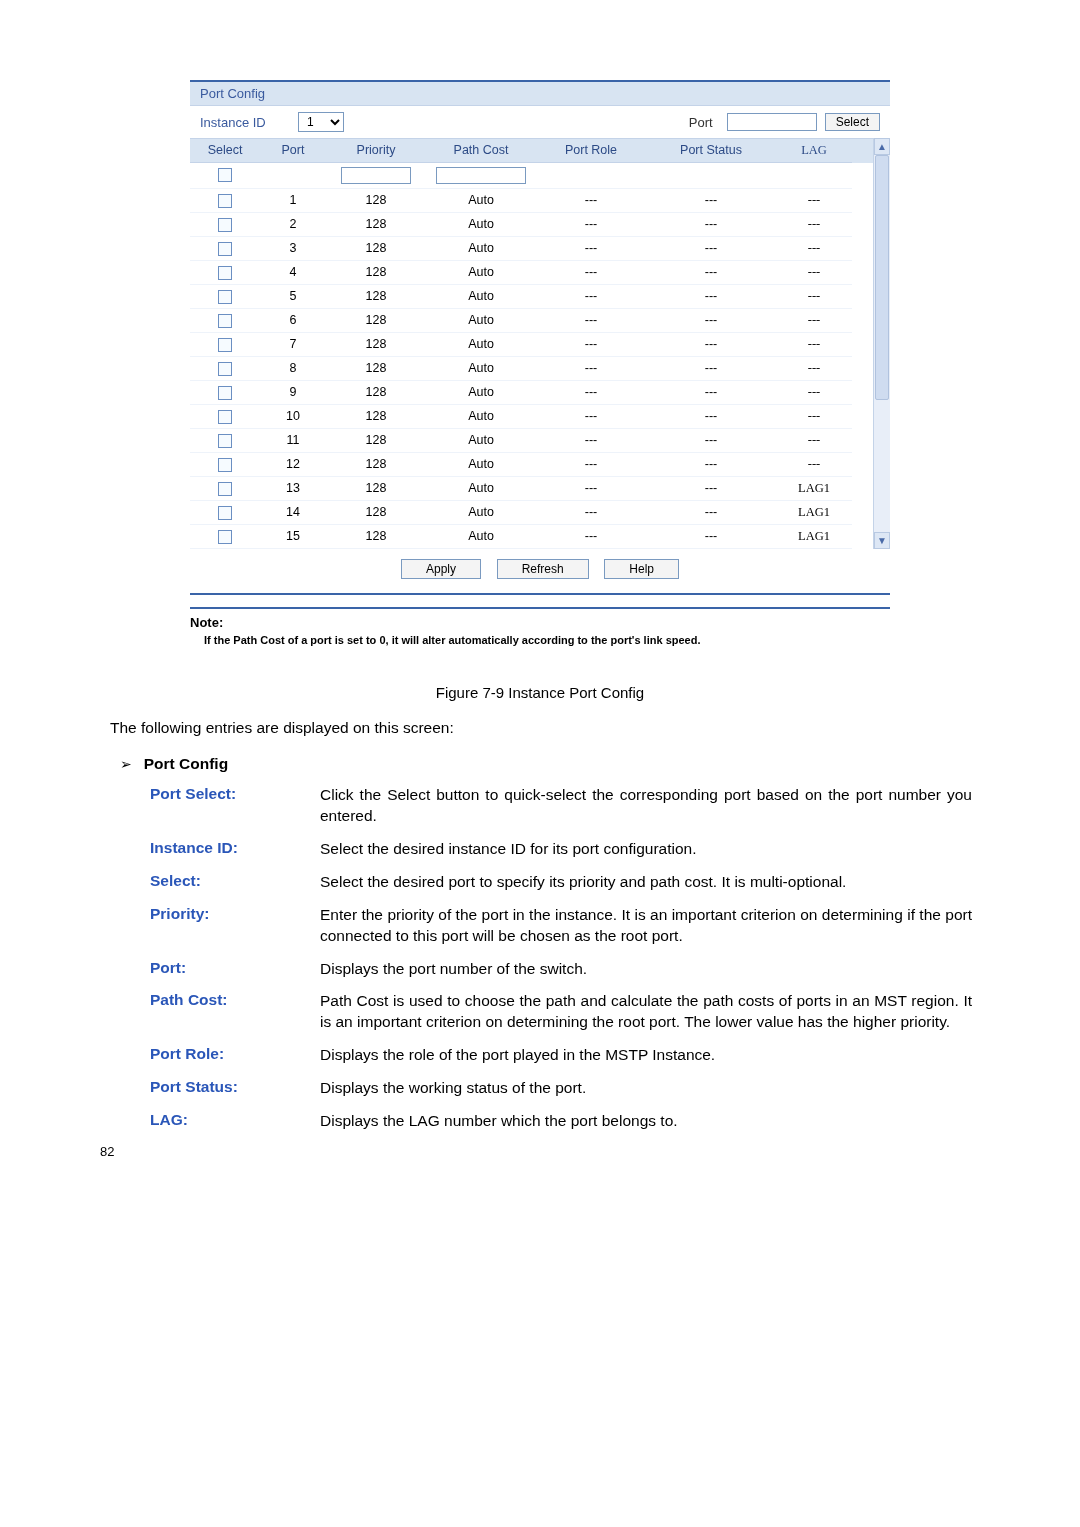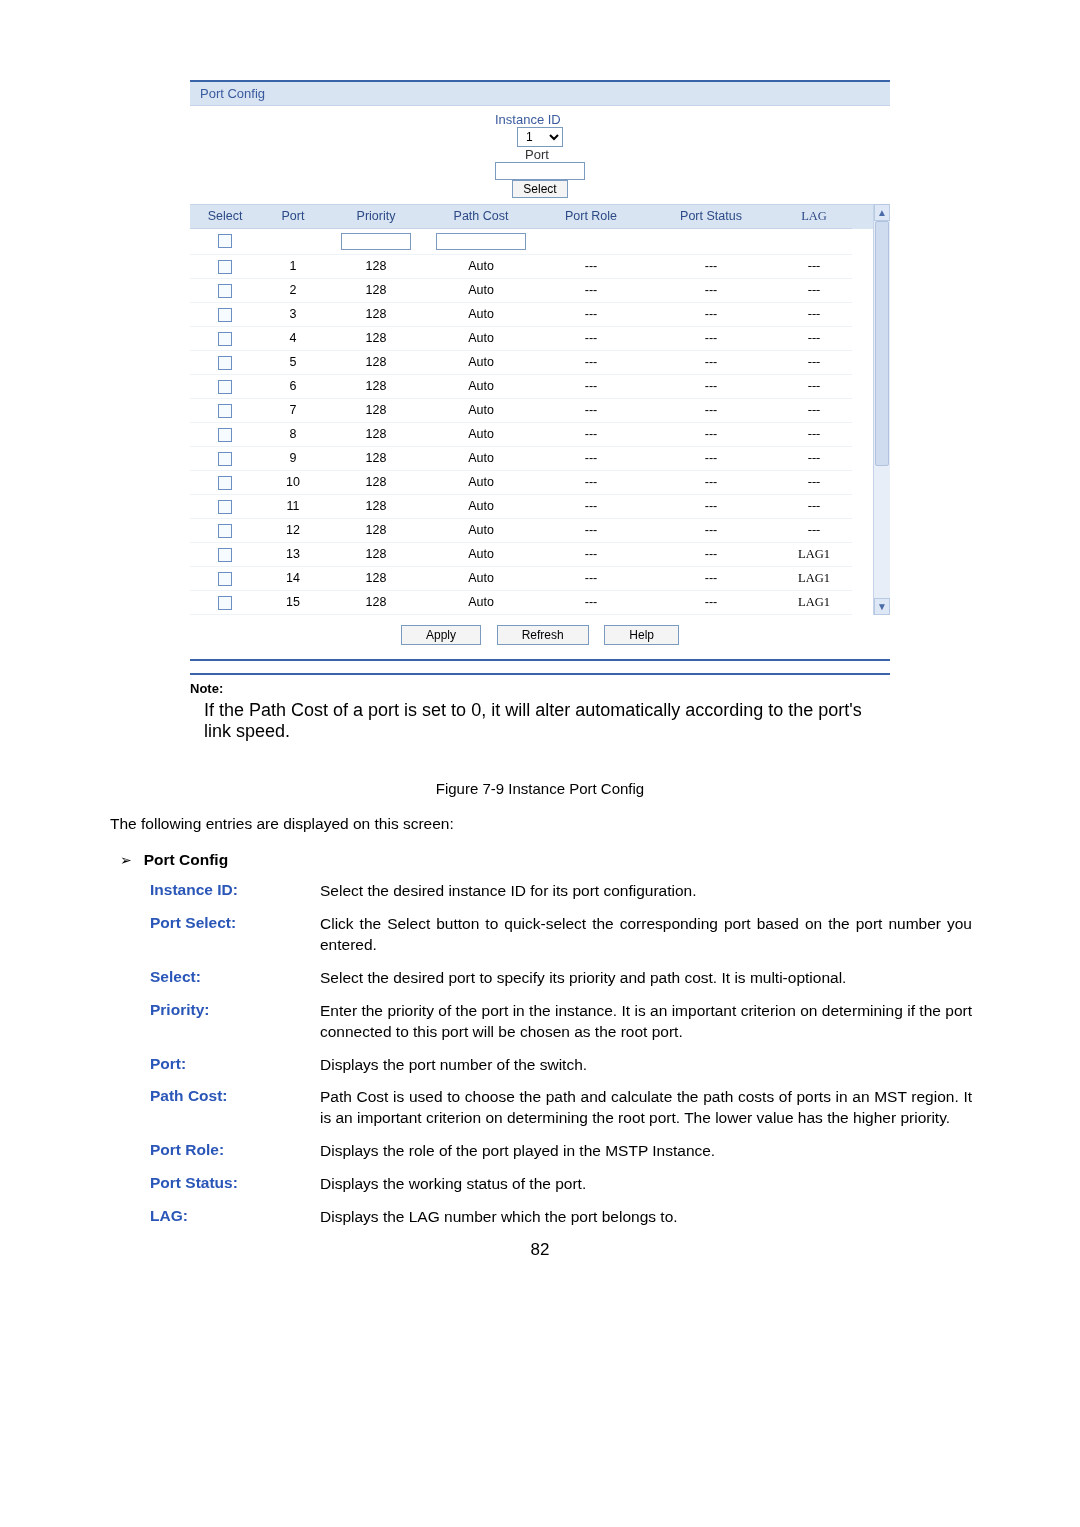--- a/index.html
+++ b/index.html
@@ -17,21 +17,21 @@
     background: #d8e4f2;
     color: #3a5a9e;
     padding: 4px 10px;
     font-size: 13px;
     border-bottom: 1px solid #c4d3e8;
   }
   .filter-row {
     display: flex;
     align-items: center;
     padding: 6px 10px;
-    flex-direction: column;
+    gap: 8px;
   }
   .filter-row .lbl { color: #3a5a9e; width: 90px; }
   .filter-row .spacer { flex: 1; }
   select, input[type="text"], button {
     font-family: inherit;
     font-size: 12px;
     border: 1px solid #7a9ac0;
     background: #fff;
     padding: 1px 4px;
   }
@@ -68,31 +68,31 @@
     display: flex; flex-direction: column;
   }
   .sb-btn { height: 17px; background: #dde7f5; border: 1px solid #b8c9e2; display: flex; align-items: center; justify-content: center; color: #4a6aa8; font-size: 10px; }
   .sb-track { flex: 1; position: relative; }
   .sb-thumb { position: absolute; top: 0; left: 1px; right: 1px; height: 65%; background: #cfdcf0; border: 1px solid #b0c2de; border-radius: 2px; }
   .actions { text-align: center; padding: 10px 0 14px 0; }
   .actions .btn { margin: 0 6px; padding: 2px 24px; }
   .note-block { width: 700px; margin: 0 auto; font-size: 13px; }
   .note-hr { border: none; border-top: 2px solid #3a64a8; margin-top: 2px; }
   .note-label { font-weight: bold; padding: 6px 0 2px 0; font-size: 13px; }
-  .note-text { padding: 2px 0 14px 14px; font-size: 18px; }
+  .note-text { padding: 2px 0 14px 14px; font-size: 11px; font-weight: bold; }
   .caption { text-align: center; font-size: 15px; margin: 24px 0 18px 0; }
   .intro { font-size: 15.5px; margin: 0 0 18px 10px; }
   .bullet-row { display: flex; align-items: center; gap: 12px; margin: 0 0 12px 20px; }
   .bullet-row .arrow { font-size: 14px; }
   .bullet-row .bh { font-weight: bold; font-size: 15.5px; }
   .def-list { margin-left: 50px; }
   .def-row { display: flex; margin-bottom: 12px; font-size: 15.5px; }
   .def-term { width: 170px; color: #2a56b8; font-weight: bold; flex-shrink: 0; }
   .def-desc { flex: 1; text-align: justify; line-height: 1.35; padding-right: 8px; }
-  .pagenum { text-align: center; font-size: 17px; }
+  .pagenum { font-size: 13px; }
 </style>
 </head>
 <body>
 <div class="page">
 
 <div class="panel">
   <div class="panel-title">Port Config</div>
 
   <div class="filter-row">
     <span class="lbl">Instance ID</span>
@@ -289,28 +289,28 @@
 <div class="caption">Figure 7-9 Instance Port Config</div>
 <div class="intro">The following entries are displayed on this screen:</div>
 
 <div class="bullet-row">
   <span class="arrow">➢</span>
   <span class="bh">Port Config</span>
 </div>
 
 <div class="def-list" id="defs-container">
       <div class="def-row">
+        <div class="def-term">Port Select:</div>
+        <div class="def-desc">Click the Select button to quick-select the corresponding port based on the port number you entered.</div>
+      </div>
+      <div class="def-row">
         <div class="def-term">Instance ID:</div>
         <div class="def-desc">Select the desired instance ID for its port configuration.</div>
       </div>
       <div class="def-row">
-        <div class="def-term">Port Select:</div>
-        <div class="def-desc">Click the Select button to quick-select the corresponding port based on the port number you entered.</div>
-      </div>
-      <div class="def-row">
         <div class="def-term">Select:</div>
         <div class="def-desc">Select the desired port to specify its priority and path cost. It is multi-optional.</div>
       </div>
       <div class="def-row">
         <div class="def-term">Priority:</div>
         <div class="def-desc">Enter the priority of the port in the instance. It is an important criterion on determining if the port connected to this port will be chosen as the root port.</div>
       </div>
       <div class="def-row">
         <div class="def-term">Port:</div>
         <div class="def-desc">Displays the port number of the switch.</div>

